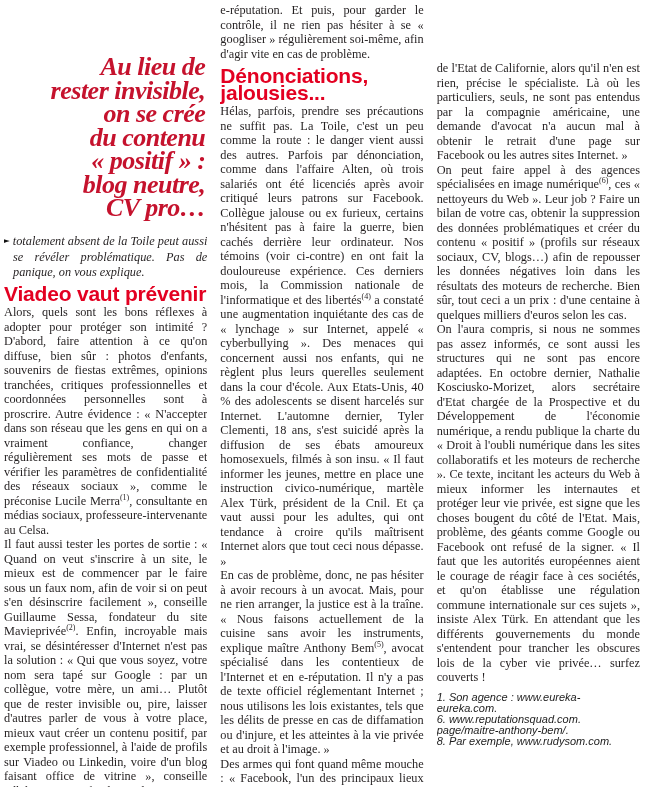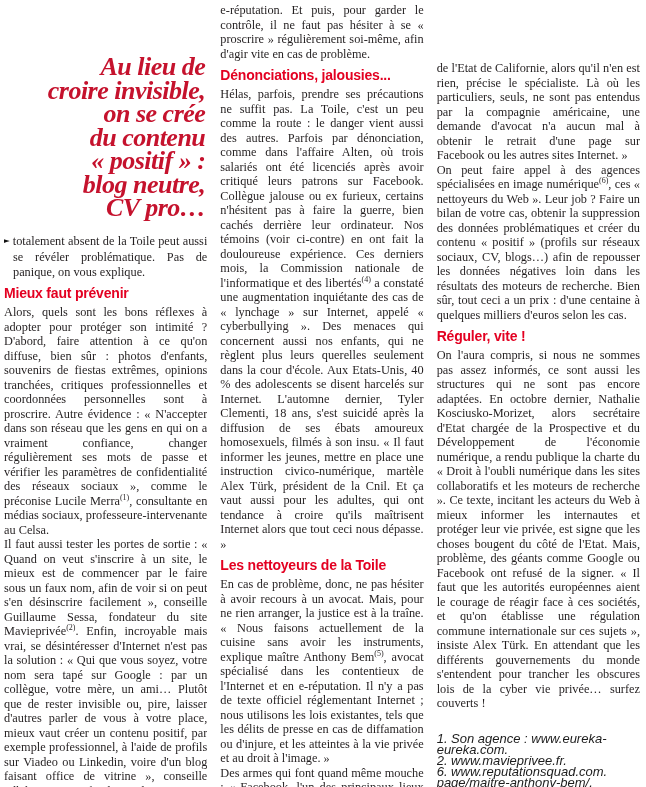--- a/index.html
+++ b/index.html
@@ -27,21 +27,21 @@
     line-height:14.5px;
     color:var(--body-text);
     text-align:justify;
     hyphens:auto;-webkit-hyphens:auto;
     overflow:hidden;
   }
   .col p{margin:0;}
   h2.hd{
     font-family:"Liberation Sans",sans-serif;
     font-weight:bold;
-    font-size:14px;
+    font-size:21px;
     line-height:17px;
     letter-spacing:-0.2px;
     color:var(--heading-red);
     margin:6px 0 3px 0;
     text-align:left;
   }
   .pullquote{
     font-family:"Liberation Serif",serif;
     font-style:italic;
     font-weight:bold;
@@ -50,82 +50,80 @@
     line-height:23.5px;
     letter-spacing:-0.5px;
     text-align:right;
     white-space:pre-line;
     margin:52px 0 14px 0;
     padding-right:2px;
   }
   .lead{
     text-indent:-9px;
     padding-left:9px;
+    font-style:italic;
   }
   .marker{
     font-family:"DejaVu Sans",sans-serif;
     font-size:7.5px;
     color:#111111;
     position:relative;top:-2px;
     padding-right:3px;
   }
   sup{
     font-size:8px;
     line-height:0;
     vertical-align:super;
     letter-spacing:0;
   }
   .ital{}
   .col3{padding-top:58px;box-sizing:border-box;}
   .footnotes{
     font-family:"Liberation Sans",sans-serif;
     font-style:italic;
-    font-size:13px;
+    font-size:11px;
     line-height:11.2px;
     color:#1c1c1c;
-    margin-top:22px;
+    margin-top:7px;
     text-align:left;
   }
   .footnotes div{margin:0;}
 </style>
 </head>
 <body>
 
 <div class="page">
 
   <div class="col col1">
     <div class="pullquote">Au lieu de
-croire invisible,
+rester invisible,
 on se crée
 du contenu
 « positif » :
 blog neutre,
 CV pro…</div>
     <p class="lead"><span class="marker">►</span><span>totalement absent de la Toile peut aussi se révéler problématique. Pas de panique, on vous explique.</span></p>
-    <h2 class="hd">Mieux faut prévenir</h2>
+    <h2 class="hd">Viadeo vaut prévenir</h2>
     <p><span>Alors, quels sont les bons réflexes à adopter pour protéger son intimité ? D'abord, faire attention à ce qu'on diffuse, bien sûr : photos d'enfants, souvenirs de fiestas extrêmes, opinions tranchées, critiques professionnelles et coordonnées personnelles sont à proscrire. Autre évidence : « N'accepter dans son réseau que les gens en qui on a vraiment confiance, changer régulièrement ses mots de passe et vérifier les paramètres de confidentialité des réseaux sociaux », comme le préconise Lucile Merra</span><sup>(1)</sup><span>, consultante en médias sociaux, professeure-intervenante au Celsa.</span></p>
     <p><span>Il faut aussi tester les portes de sortie : « Quand on veut s'inscrire à un site, le mieux est de commencer par le faire sous un faux nom, afin de voir si on peut s'en désinscrire facilement », conseille Guillaume Sessa, fondateur du site Mavieprivée</span><sup>(2)</sup><span>. Enfin, incroyable mais vrai, se désintéresser d'Internet n'est pas la solution : « Qui que vous soyez, votre nom sera tapé sur Google : par un collègue, votre mère, un ami… Plutôt que de rester invisible ou, pire, laisser d'autres parler de vous à votre place, mieux vaut créer un contenu positif, par exemple professionnel, à l'aide de profils sur Viadeo ou Linkedin, voire d'un blog faisant office de vitrine », conseille Albéric Guigou, fondateur de Reputation Squad</span></p>
   </div>
 
   <div class="col col2">
-    <p><span>e-réputation. Et puis, pour garder le contrôle, il ne faut pas hésiter à se « proscrire » régulièrement soi-même, afin d'agir vite en cas de problème.</span></p>
+    <p><span>e-réputation. Et puis, pour garder le contrôle, il ne rien pas hésiter à se « googliser » régulièrement soi-même, afin d'agir vite en cas de problème.</span></p>
     <h2 class="hd">Dénonciations, jalousies...</h2>
     <p><span>Hélas, parfois, prendre ses précautions ne suffit pas. La Toile, c'est un peu comme la route : le danger vient aussi des autres. Parfois par dénonciation, comme dans l'affaire Alten, où trois salariés ont été licenciés après avoir critiqué leurs patrons sur Facebook. Collègue jalouse ou ex furieux, certains n'hésitent pas à faire la guerre, bien cachés derrière leur ordinateur. Nos témoins </span><span class="ital">(voir ci-contre)</span><span> en ont fait la douloureuse expérience. Ces derniers mois, la Commission nationale de l'informatique et des libertés</span><sup>(4)</sup><span> a constaté une augmentation inquiétante des cas de « lynchage » sur Internet, appelé « cyberbullying ». Des menaces qui concernent aussi nos enfants, qui ne règlent plus leurs querelles seulement dans la cour d'école. Aux Etats-Unis, 40 % des adolescents se disent harcelés sur Internet. L'automne dernier, Tyler Clementi, 18 ans, s'est suicidé après la diffusion de ses ébats amoureux homosexuels, filmés à son insu. « Il faut informer les jeunes, mettre en place une instruction civico-numérique, martèle Alex Türk, président de la Cnil. Et ça vaut aussi pour les adultes, qui ont tendance à croire qu'ils maîtrisent Internet alors que tout ceci nous dépasse. »</span></p>
-    <h2 class="hd">Les nettoyeurs de la Toile</h2>
     <p><span>En cas de problème, donc, ne pas hésiter à avoir recours à un avocat. Mais, pour ne rien arranger, la justice est à la traîne. « Nous faisons actuellement de la cuisine sans avoir les instruments, explique maître Anthony Bem</span><sup>(5)</sup><span>, avocat spécialisé dans les contentieux de l'Internet et en e-réputation. Il n'y a pas de texte officiel réglementant Internet ; nous utilisons les lois existantes, tels que les délits de presse en cas de diffamation ou d'injure, et les atteintes à la vie privée et au droit à l'image. »</span></p>
     <p><span>Des armes qui font quand même mouche : « Facebook, l'un des principaux lieux des litiges, prétend relever du droit</span></p>
   </div>
 
   <div class="col col3">
     <p><span>de l'Etat de Californie, alors qu'il n'en est rien, précise le spécialiste. Là où les particuliers, seuls, ne sont pas entendus par la compagnie américaine, une demande d'avocat n'a aucun mal à obtenir le retrait d'une page sur Facebook ou les autres sites Internet. »</span></p>
     <p><span>On peut faire appel à des agences spécialisées en image numérique</span><sup>(6)</sup><span>, ces « nettoyeurs du Web ». Leur job ? Faire un bilan de votre cas, obtenir la suppression des données problématiques et créer du contenu « positif » (profils sur réseaux sociaux, CV, blogs…) afin de repousser les données négatives loin dans les résultats des moteurs de recherche. Bien sûr, tout ceci a un prix : d'une centaine à quelques milliers d'euros selon les cas.</span></p>
-    <h2 class="hd">Réguler, vite !</h2>
     <p><span>On l'aura compris, si nous ne sommes pas assez informés, ce sont aussi les structures qui ne sont pas encore adaptées. En octobre dernier, Nathalie Kosciusko-Morizet, alors secrétaire d'Etat chargée de la Prospective et du Développement de l'économie numérique, a rendu publique la charte du « Droit à l'oubli numérique dans les sites collaboratifs et les moteurs de recherche ». Ce texte, incitant les acteurs du Web à mieux informer les internautes et protéger leur vie privée, est signe que les choses bougent du côté de l'Etat. Mais, problème, des géants comme Google ou Facebook ont refusé de la signer. « Il faut que les autorités européennes aient le courage de réagir face à ces sociétés, et qu'on établisse une régulation commune internationale sur ces sujets », insiste Alex Türk. En attendant que les différents gouvernements du monde s'entendent pour trancher les obscures lois de la cyber vie privée… surfez couverts !</span></p>
     <div class="footnotes">
       <div>1. Son agence : www.eureka-eureka.com.</div>
-      <div>2. www.mavieprivee.fr.</div>
       <div>6. www.reputationsquad.com.</div>
       <div>page/maitre-anthony-bem/.</div>
       <div>8. Par exemple, www.rudysom.com.</div>
     </div>
   </div>
 
 </div>
 
 </body></html>

